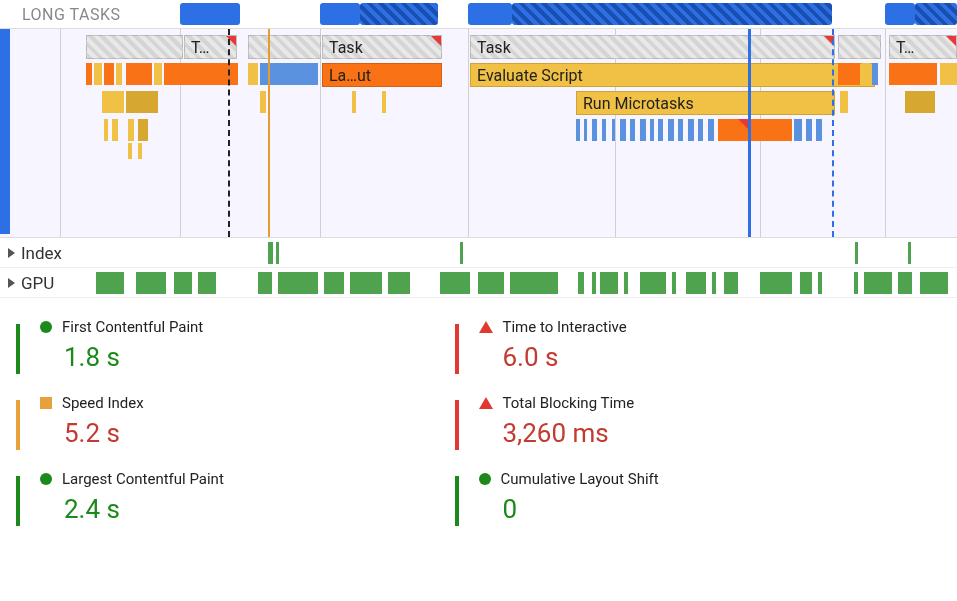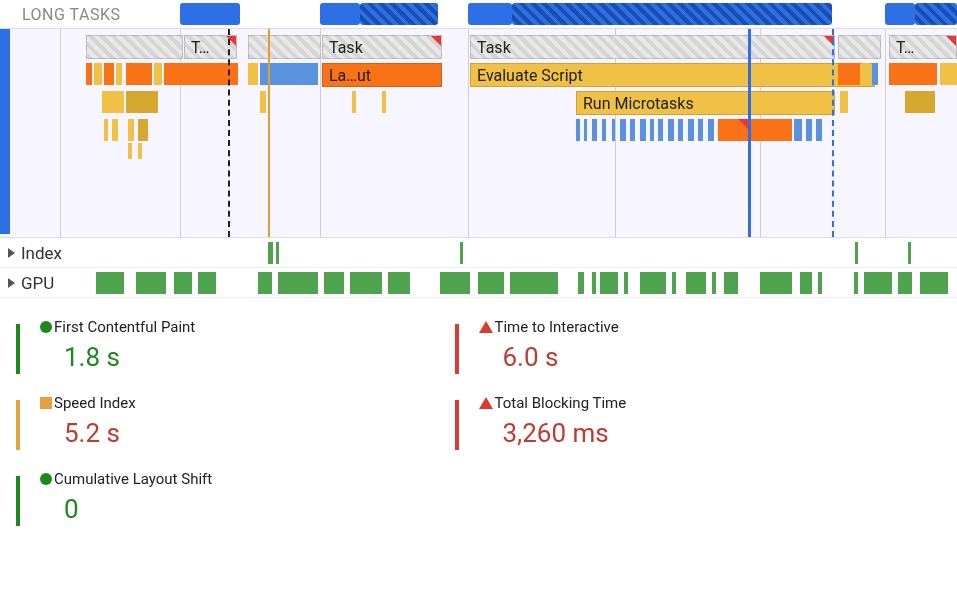--- a/index.html
+++ b/index.html
@@ -168,21 +168,21 @@
   .metric-bar {
     position: absolute;
     left: -24px;
     top: 14px;
     width: 4px;
     height: 50px;
   }
   .metric-head {
     display: flex;
     align-items: center;
-    gap: 2px;
+    gap: 10px;
     font-size: 15px;
     color: #222;
   }
   .metric-val {
     font-size: 26px;
     font-weight: 400;
     padding-left: 24px;
   }
   .val-green { color: #1b8a1b; }
   .val-red { color: #c23a30; }
@@ -389,20 +389,28 @@
 
   <div class="metric">
     <div class="metric-bar" style="background:#e03a30"></div>
     <div class="metric-head">
       <span class="icon-tri-red"></span>
       <span>Total Blocking Time</span>
     </div>
     <div class="metric-val val-red">3,260 ms</div>
   </div>
 
+  <div class="metric">
+    <div class="metric-bar" style="background:#1b8a1b"></div>
+    <div class="metric-head">
+      <span class="icon-circle-green"></span>
+      <span>Largest Contentful Paint</span>
+    </div>
+    <div class="metric-val val-green">2.4 s</div>
+  </div>
 
   <div class="metric">
     <div class="metric-bar" style="background:#1b8a1b"></div>
     <div class="metric-head">
       <span class="icon-circle-green"></span>
       <span>Cumulative Layout Shift</span>
     </div>
     <div class="metric-val val-green">0</div>
   </div>
 </div>

